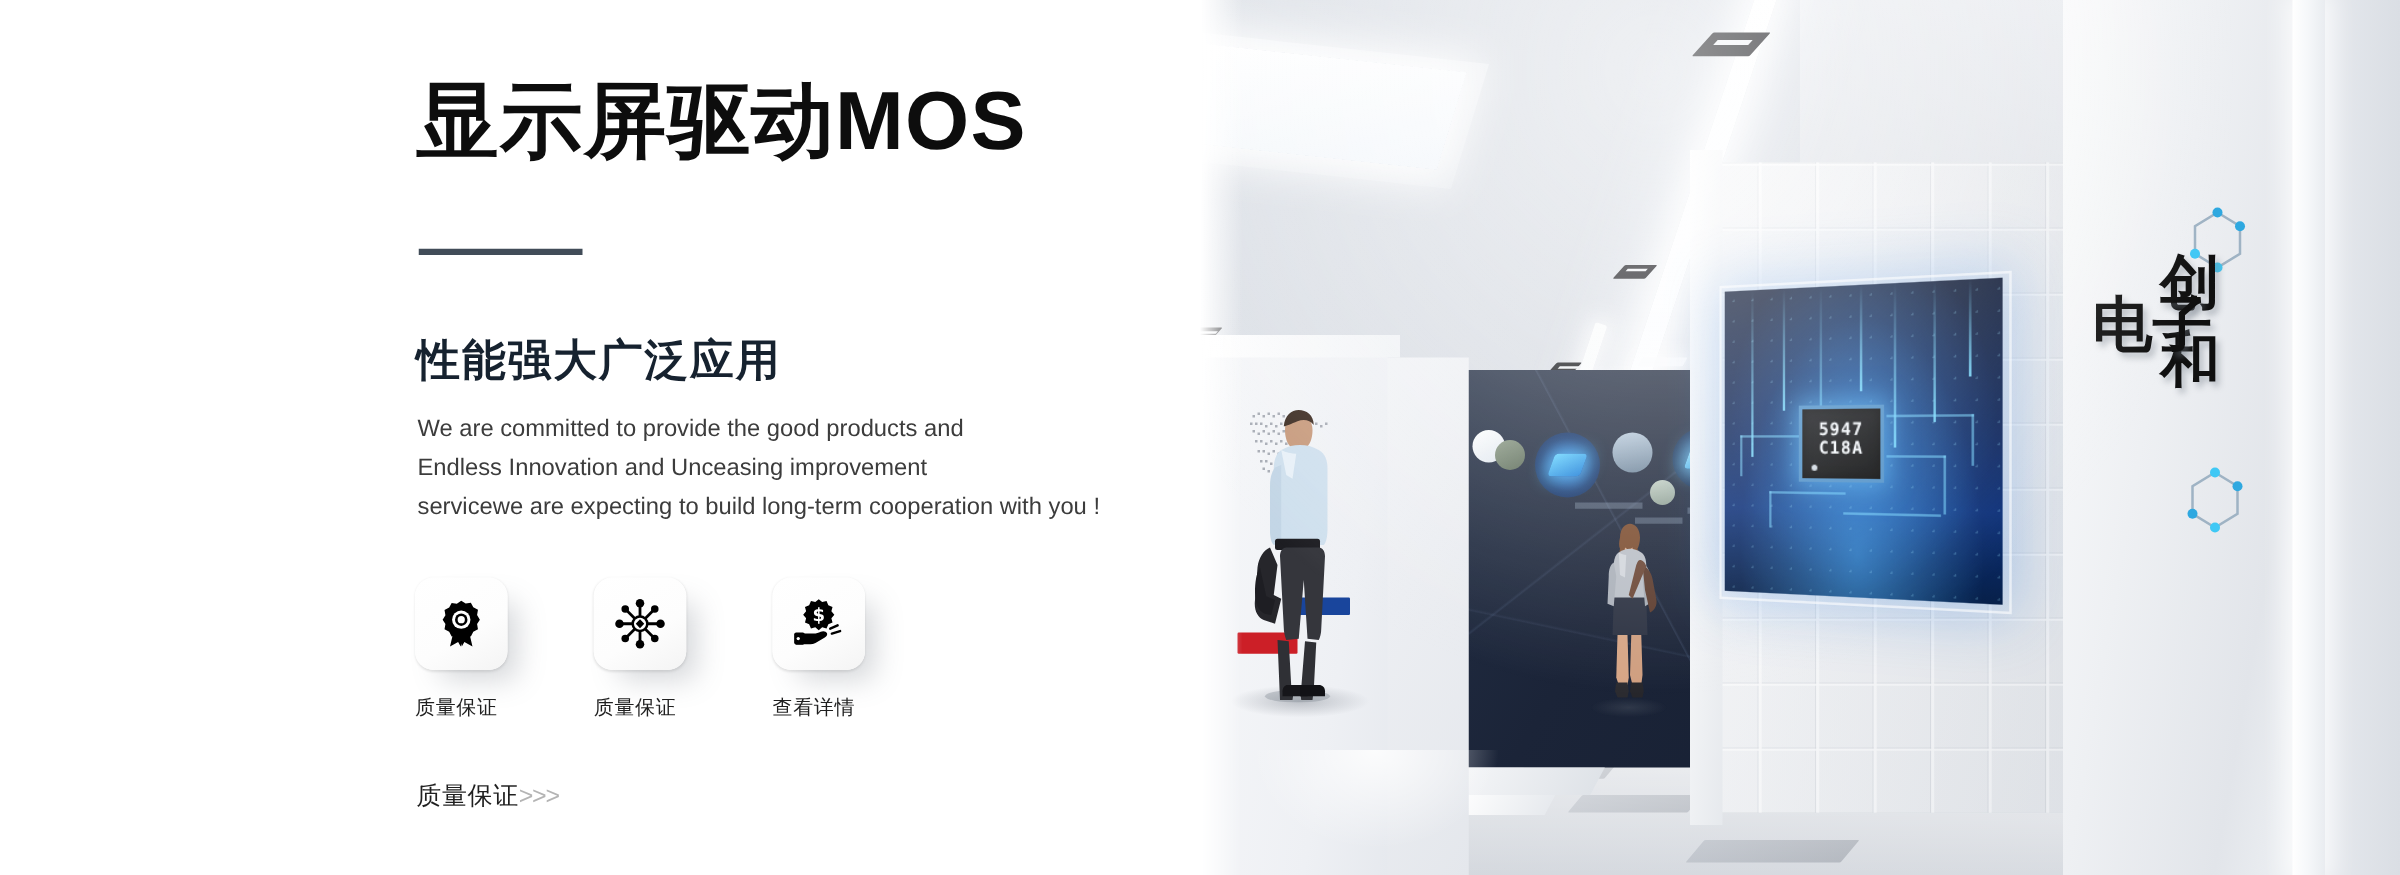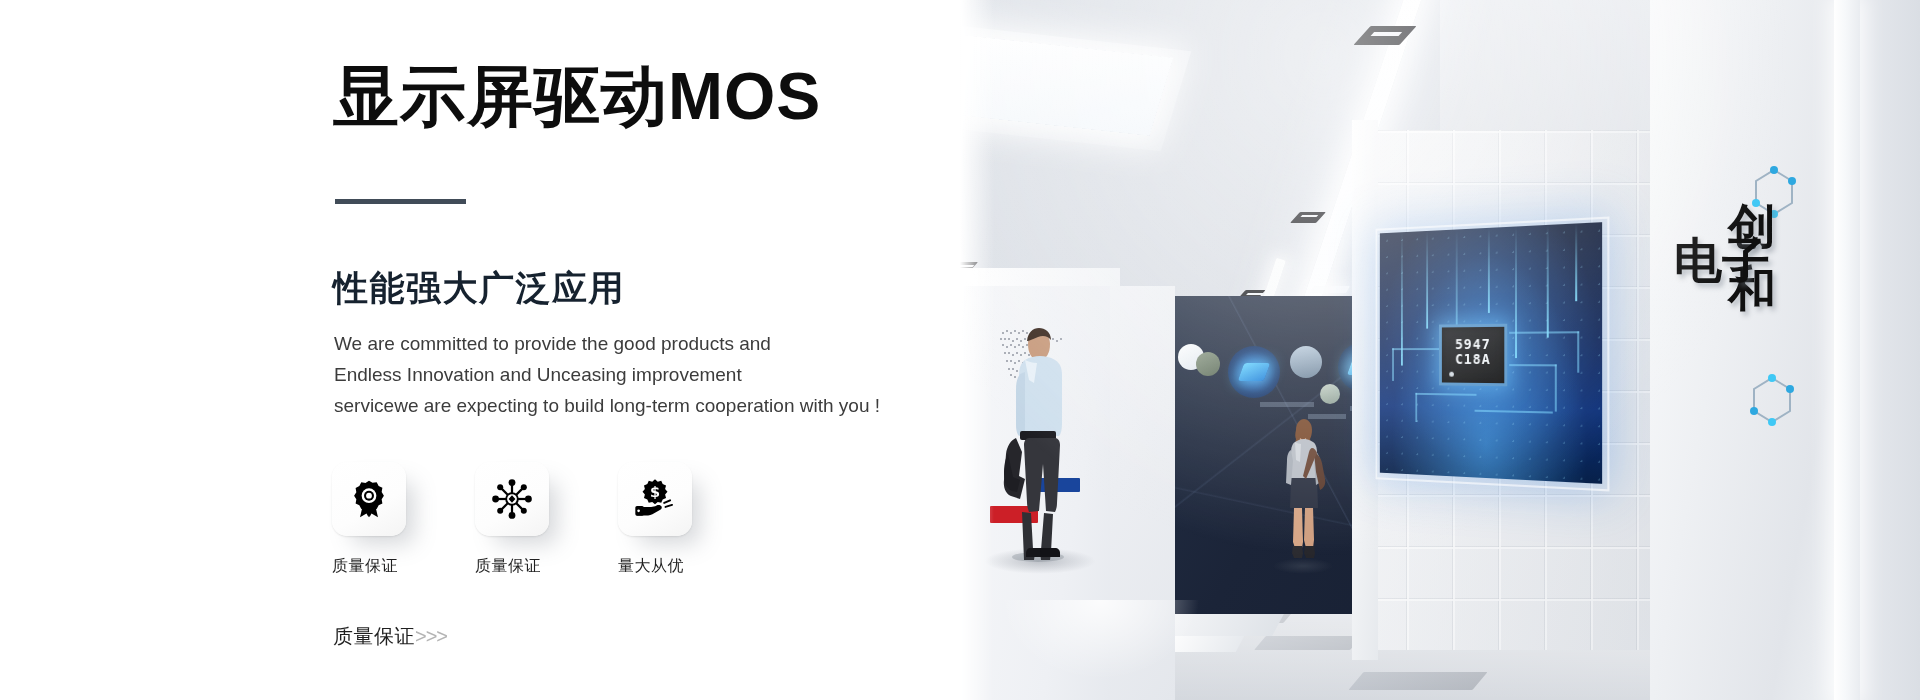--- a/index.html
+++ b/index.html
@@ -418,21 +418,21 @@
             <text x="32" y="29" font-family="DejaVu Sans, sans-serif" font-size="22" font-weight="700" fill="#fff" text-anchor="middle">$</text>
             <path fill="#000" d="M4 44h22c3 0 5.6-.7 8.4-2.2 3-1.6 6.6-.6 7.6 1.6.9 2-.3 4.2-2.6 5.4L28 55.4c-2 1-4.2 1.6-6.4 1.6H4z"></path>
             <rect x="2" y="42.6" width="13" height="15" rx="2.6" fill="#000"></rect>
             <circle cx="7" cy="50" r="2" fill="#fff"></circle>
             <g stroke="#000" stroke-width="3" stroke-linecap="round">
               <line x1="46" y1="38" x2="55" y2="34"></line>
               <line x1="48" y1="44" x2="58" y2="41"></line>
             </g>
           </svg>
         </div>
-        <div class="flabel">量大从优</div>
+        <div class="flabel">查看详情</div>
       </div>
 
     </div>
 
     <a class="cta" href="#"><span>质量保证</span><span class="arrows">&gt;&gt;&gt;</span></a>
   </div>
 
   <div class="photo">
 
     <div class="ceiling"></div>

